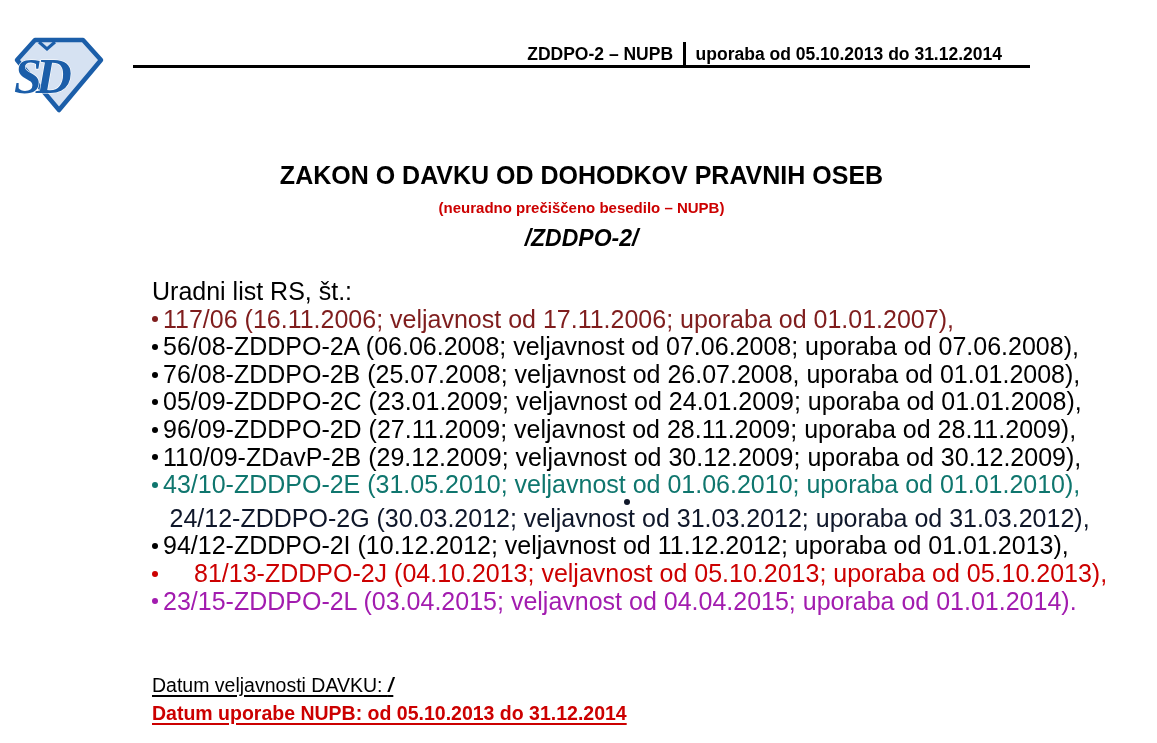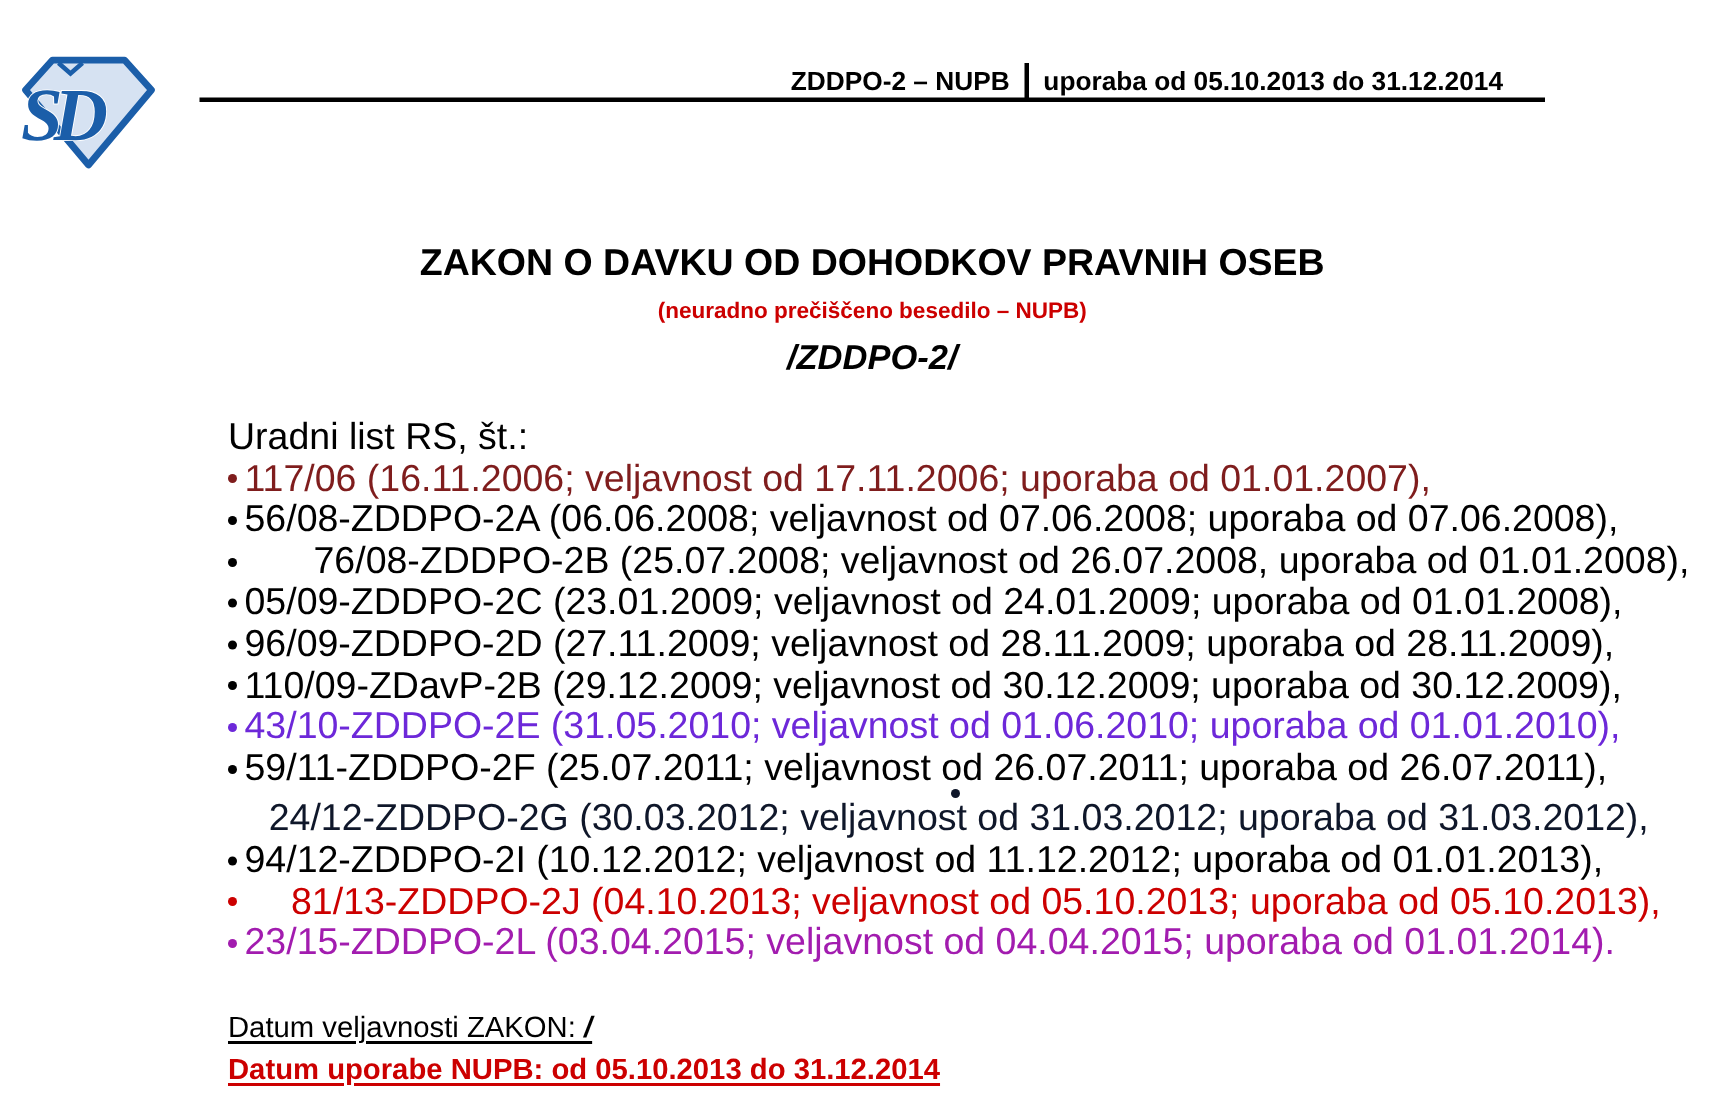--- a/index.html
+++ b/index.html
@@ -88,58 +88,54 @@
   <div class="list-intro">Uradni list RS, št.:</div>
 
   <div class="list-item" style="color: #7f1d1d;">
       <span class="bullet"></span>
       <span>117/06 (16.11.2006; veljavnost od 17.11.2006; uporaba od 01.01.2007),</span>
     </div>
   <div class="list-item" style="color: rgb(0, 0, 0);">
       <span class="bullet"></span>
       <span>56/08-ZDDPO-2A (06.06.2008; veljavnost od 07.06.2008; uporaba od 07.06.2008),</span>
     </div>
-  <div class="list-item" style="color: rgb(0, 0, 0); gap: 46px;">
+  <div class="list-item" style="color: rgb(0, 0, 0);">
       <span class="bullet"></span>
       <span>76/08-ZDDPO-2B (25.07.2008; veljavnost od 26.07.2008, uporaba od 01.01.2008),</span>
     </div>
   <div class="list-item" style="color: rgb(0, 0, 0);">
       <span class="bullet"></span>
       <span>05/09-ZDDPO-2C (23.01.2009; veljavnost od 24.01.2009; uporaba od 01.01.2008),</span>
     </div>
   <div class="list-item" style="color: rgb(0, 0, 0);">
       <span class="bullet"></span>
       <span>96/09-ZDDPO-2D (27.11.2009; veljavnost od 28.11.2009; uporaba od 28.11.2009),</span>
     </div>
   <div class="list-item" style="color: rgb(0, 0, 0);">
       <span class="bullet"></span>
       <span>110/09-ZDavP-2B (29.12.2009; veljavnost od 30.12.2009; uporaba od 30.12.2009),</span>
     </div>
-  <div class="list-item" style="color: #6d28d9;">
+  <div class="list-item" style="color: #0f766e;">
       <span class="bullet"></span>
       <span>43/10-ZDDPO-2E (31.05.2010; veljavnost od 01.06.2010; uporaba od 01.01.2010),</span>
-    </div>
-  <div class="list-item" style="color: rgb(0, 0, 0);">
-      <span class="bullet"></span>
-      <span>59/11-ZDDPO-2F (25.07.2011; veljavnost od 26.07.2011; uporaba od 26.07.2011),</span>
     </div>
   <div class="list-item" style="color: #0f172a; flex-direction: column;">
       <span class="bullet"></span>
       <span>24/12-ZDDPO-2G (30.03.2012; veljavnost od 31.03.2012; uporaba od 31.03.2012),</span>
     </div>
   <div class="list-item" style="color: rgb(0, 0, 0);">
       <span class="bullet"></span>
       <span>94/12-ZDDPO-2I (10.12.2012; veljavnost od 11.12.2012; uporaba od 01.01.2013),</span>
     </div>
   <div class="list-item" style="color: rgb(204, 0, 0); gap: 31px;">
       <span class="bullet"></span>
       <span>81/13-ZDDPO-2J (04.10.2013; veljavnost od 05.10.2013; uporaba od 05.10.2013),</span>
     </div>
   <div class="list-item" style="color: #a21caf;">
       <span class="bullet"></span>
       <span>23/15-ZDDPO-2L (03.04.2015; veljavnost od 04.04.2015; uporaba od 01.01.2014).</span>
     </div>
 </div>
 
 <div class="footer">
-  <div class="footer-validity"><span>Datum veljavnosti ZAKON: </span><span class="slash">/</span></div>
+  <div class="footer-validity"><span>Datum veljavnosti DAVKU: </span><span class="slash">/</span></div>
   <div class="footer-usage">Datum uporabe NUPB: od 05.10.2013 do 31.12.2014</div>
 </div>
 
 </body></html>

